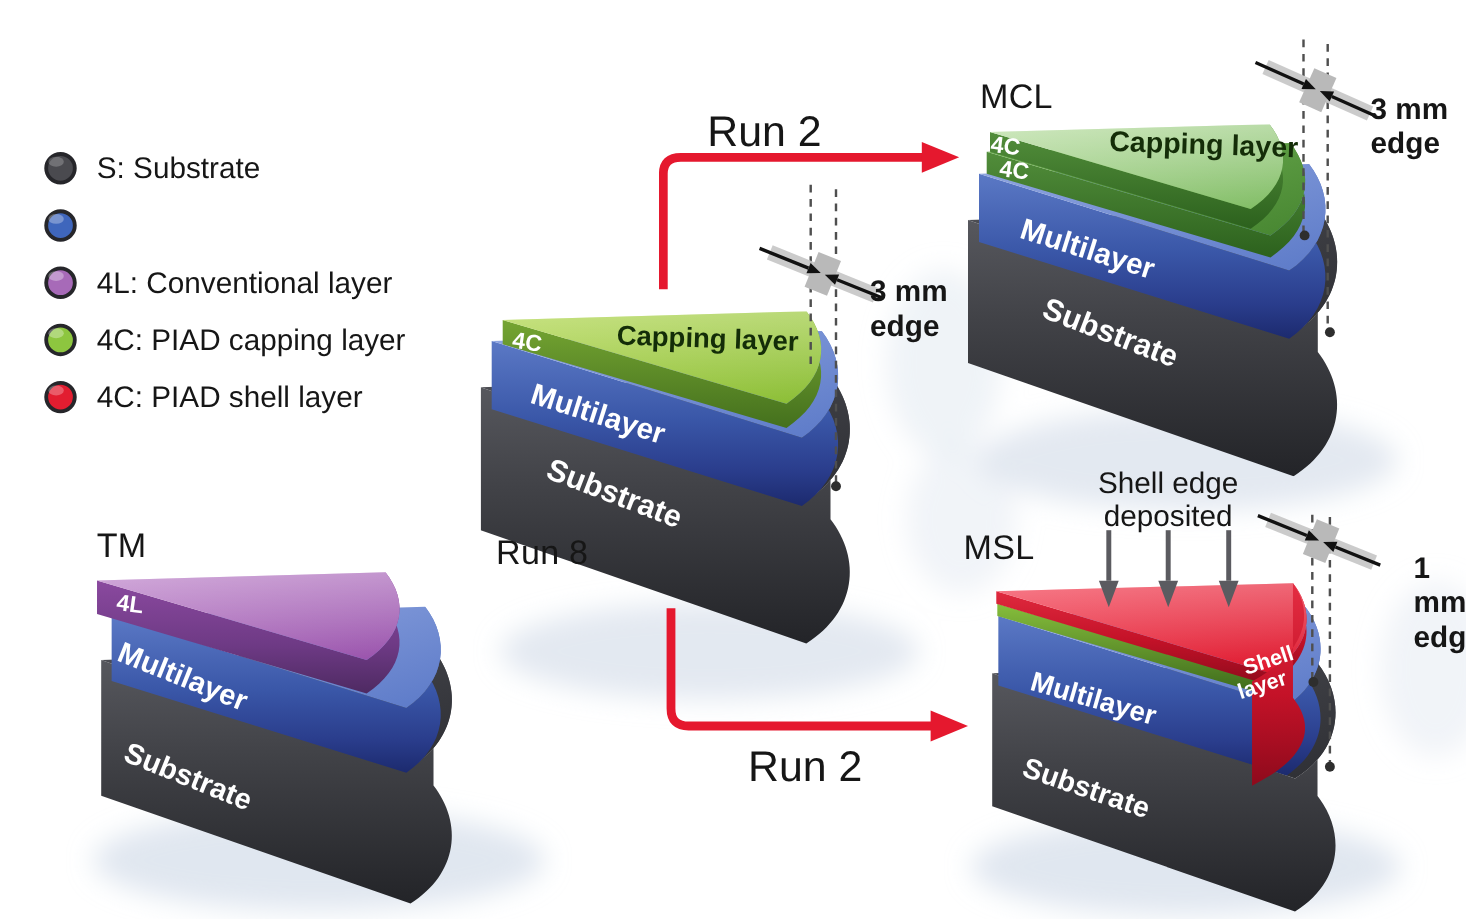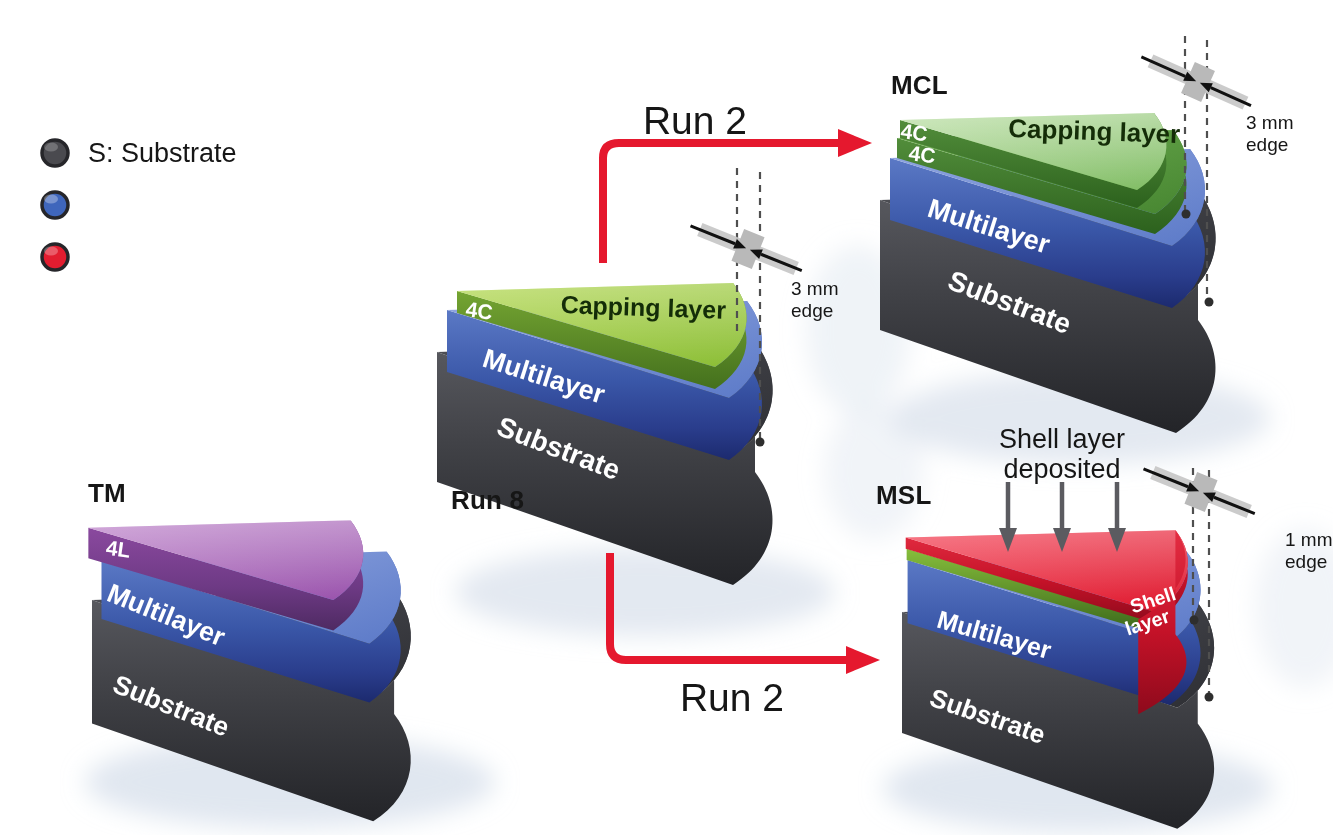--- a/index.html
+++ b/index.html
@@ -1,21 +1,21 @@
 <!DOCTYPE html>
 <html><head>
 <meta charset="utf-8">
 <style>
   html,body{margin:0;padding:0;background:#ffffff;}
   #stage{position:relative;width:1333px;height:835px;overflow:hidden;background:#ffffff;
          font-family:"Liberation Sans","DejaVu Sans",sans-serif;color:#161616;}
   #art{position:absolute;left:0;top:0;}
   .abslabel{position:absolute;color:#161616;}
-  .title{font-size:26px;font-weight:700;letter-spacing:.2px;}
-  .edgenote{font-size:19px;line-height:1.16;font-weight:400;margin-top:28px;}
+  .title{font-size:31px;font-weight:400;letter-spacing:.2px;}
+  .edgenote{font-size:27px;line-height:1.16;font-weight:700;}
   .depnote{font-size:27px;line-height:1.12;text-align:center;font-weight:400;}
   .runlabel{font-size:39px;text-align:center;font-weight:400;}
   
   #legend{position:absolute;left:38px;top:127px;display:flex;flex-direction:column;gap:0;}
   .lrow{display:flex;align-items:center;height:52px;gap:16px;}
   .lrow .swatch{flex:0 0 34px;height:34px;}
   .lrow .ltext{font-size:27px;white-space:nowrap;}
   .ltext .sub{font-size:0.62em;vertical-align:-0.28em;}
   svg text{font-family:"Liberation Sans","DejaVu Sans",sans-serif;}
   .layerlabel{fill:#ffffff;font-weight:700;}
@@ -263,23 +263,38 @@
     <span class="ltext">S: Substrate</span>
   </div>
   <div class="lrow">
     <svg class="swatch" width="34" height="34" viewBox="0 0 34 34">
       <circle cx="17" cy="17" r="13" stroke="#26262a" stroke-width="3.5" fill="#3f66bc"></circle>
       <ellipse cx="13" cy="11" rx="7" ry="4.5" fill="#ffffff" opacity="0.3"></ellipse>
     </svg>
   </div>
   <div class="lrow">
     <svg class="swatch" width="34" height="34" viewBox="0 0 34 34">
+      <circle cx="17" cy="17" r="13" stroke="#26262a" stroke-width="3.5" fill="#a76ab8"></circle>
+      <ellipse cx="13" cy="11" rx="7" ry="4.5" fill="#ffffff" opacity="0.32"></ellipse>
+    </svg>
+    <span class="ltext">4L: Conventional layer</span>
+  </div>
+  <div class="lrow">
+    <svg class="swatch" width="34" height="34" viewBox="0 0 34 34">
+      <circle cx="17" cy="17" r="13" stroke="#26262a" stroke-width="3.5" fill="#8dc63f"></circle>
+      <ellipse cx="13" cy="11" rx="7" ry="4.5" fill="#ffffff" opacity="0.32"></ellipse>
+    </svg>
+    <span class="ltext">4C: PIAD capping layer</span>
+  </div>
+  <div class="lrow">
+    <svg class="swatch" width="34" height="34" viewBox="0 0 34 34">
       <circle cx="17" cy="17" r="13" stroke="#26262a" stroke-width="3.5" fill="#e21d30"></circle>
       <ellipse cx="13" cy="11" rx="7" ry="4.5" fill="#ffffff" opacity="0.28"></ellipse>
     </svg>
+    <span class="ltext">4C: PIAD shell layer</span>
   </div>
 </div>
 
 <div class="abslabel title" style="left:88px;top:478px;text-align:center;">TM</div>
 <div class="abslabel title" style="left:451px;top:485px;">Run 8</div>
 <div class="abslabel title" style="left:891px;top:70px;">MCL</div>
 <div class="abslabel title" style="left:876px;top:480px;">MSL</div>
 
 <div class="abslabel runlabel" style="left:640px;top:99px;width:110px;">Run 2</div>
 <div class="abslabel runlabel" style="left:672px;top:676px;width:120px;">Run 2</div>
@@ -291,17 +306,17 @@
 <div class="abslabel edgenote" style="left:1246px;top:84px;">
   <div>3 mm</div>
   <div>edge</div>
 </div>
 <div class="abslabel edgenote" style="left:1285px;top:501px;">
   <div>1 mm</div>
   <div>edge</div>
 </div>
 
 <div class="abslabel depnote" style="left:982px;top:424px;width:160px;">
-  <div>Shell layer</div>
+  <div>Shell edge</div>
   <div>deposited</div>
 </div>
 
 </div>
 
 </body></html>

